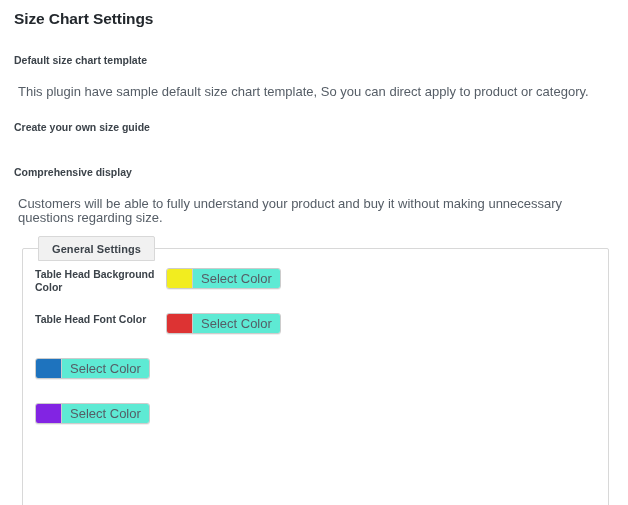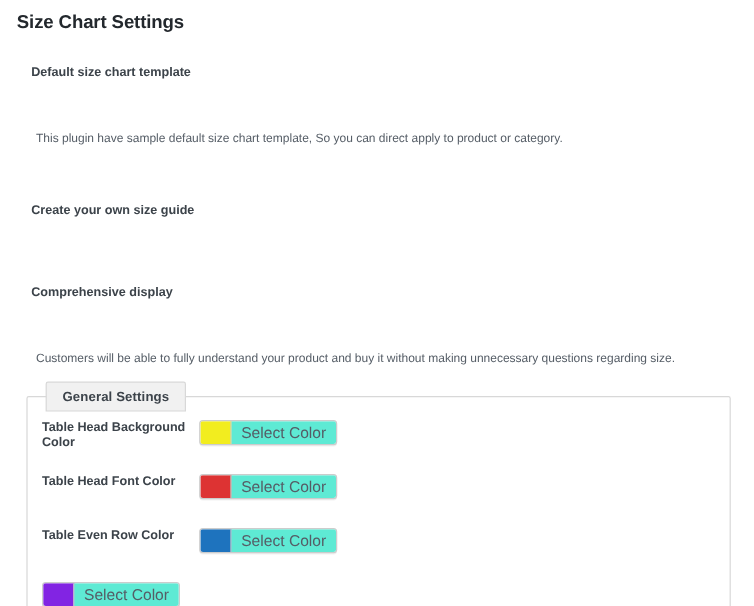--- a/index.html
+++ b/index.html
@@ -35,30 +35,30 @@
 
   .intro {
     margin-top: 24px;
   }
 
   .feature-heading {
     font-size: 10.5px;
     font-weight: bold;
     color: #3c434a;
     line-height: 14px;
-    margin: 12px;
+    margin: 0;
     padding: 0;
   }
 
   .feature-text {
-    font-size: 10px;
+    font-size: 13px;
     font-weight: normal;
     color: #555d66;
     line-height: 14px;
-    margin: 16px;
+    margin: 4px;
     padding: 0;
   }
 
   .gap-sm { height: 14px; }
   .gap-md { height: 17px; }
 
   
   .panel {
     position: relative;
     margin-top: 23px;
@@ -190,21 +190,20 @@
 
       <div class="color-row">
         <div class="color-label">Table Head Font Color</div>
         <div class="color-control">
           <div class="color-swatch" style="background-color: rgb(221, 51, 51);"></div>
           <div class="color-button-label">Select Color</div>
         </div>
       </div>
 
       <div class="color-row">
-        <div class="color-label">Table Even Row Color</div>
         <div class="color-control">
           <div class="color-swatch" style="background-color: rgb(30, 115, 190);"></div>
           <div class="color-button-label">Select Color</div>
         </div>
       </div>
 
       <div class="color-row">
         <div class="color-control">
           <div class="color-swatch" style="background-color: rgb(130, 36, 227);"></div>
           <div class="color-button-label">Select Color</div>

